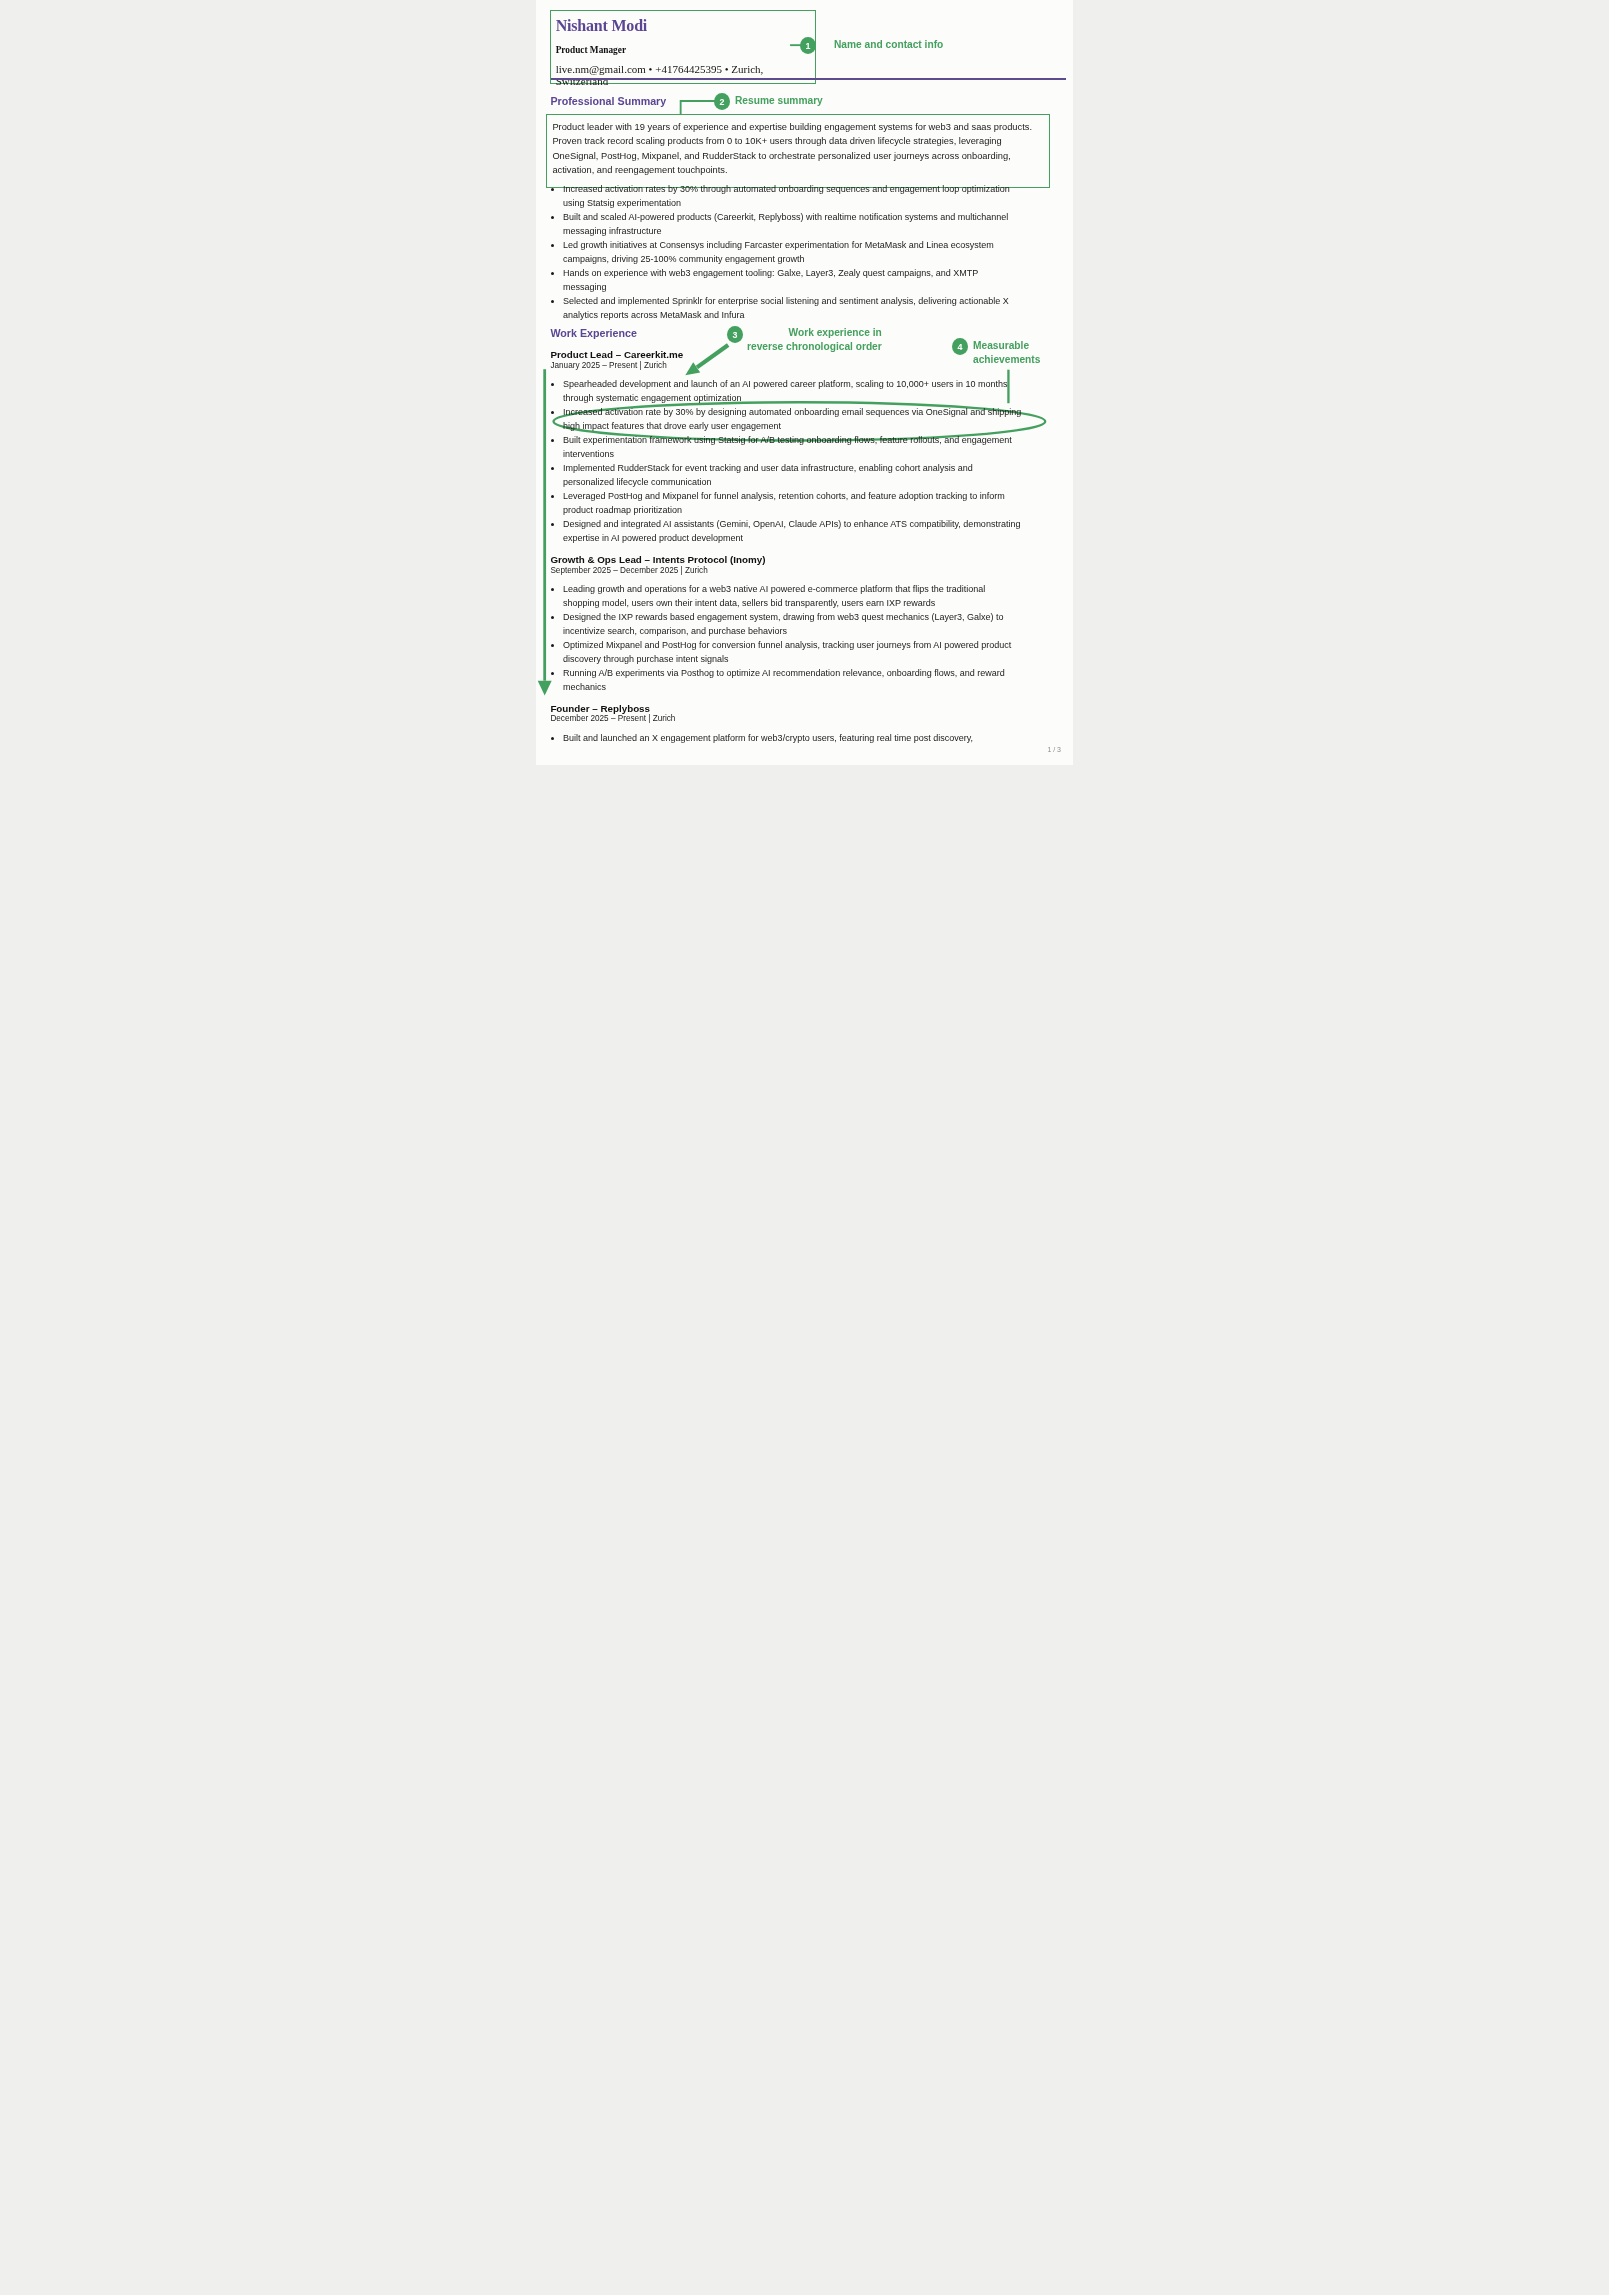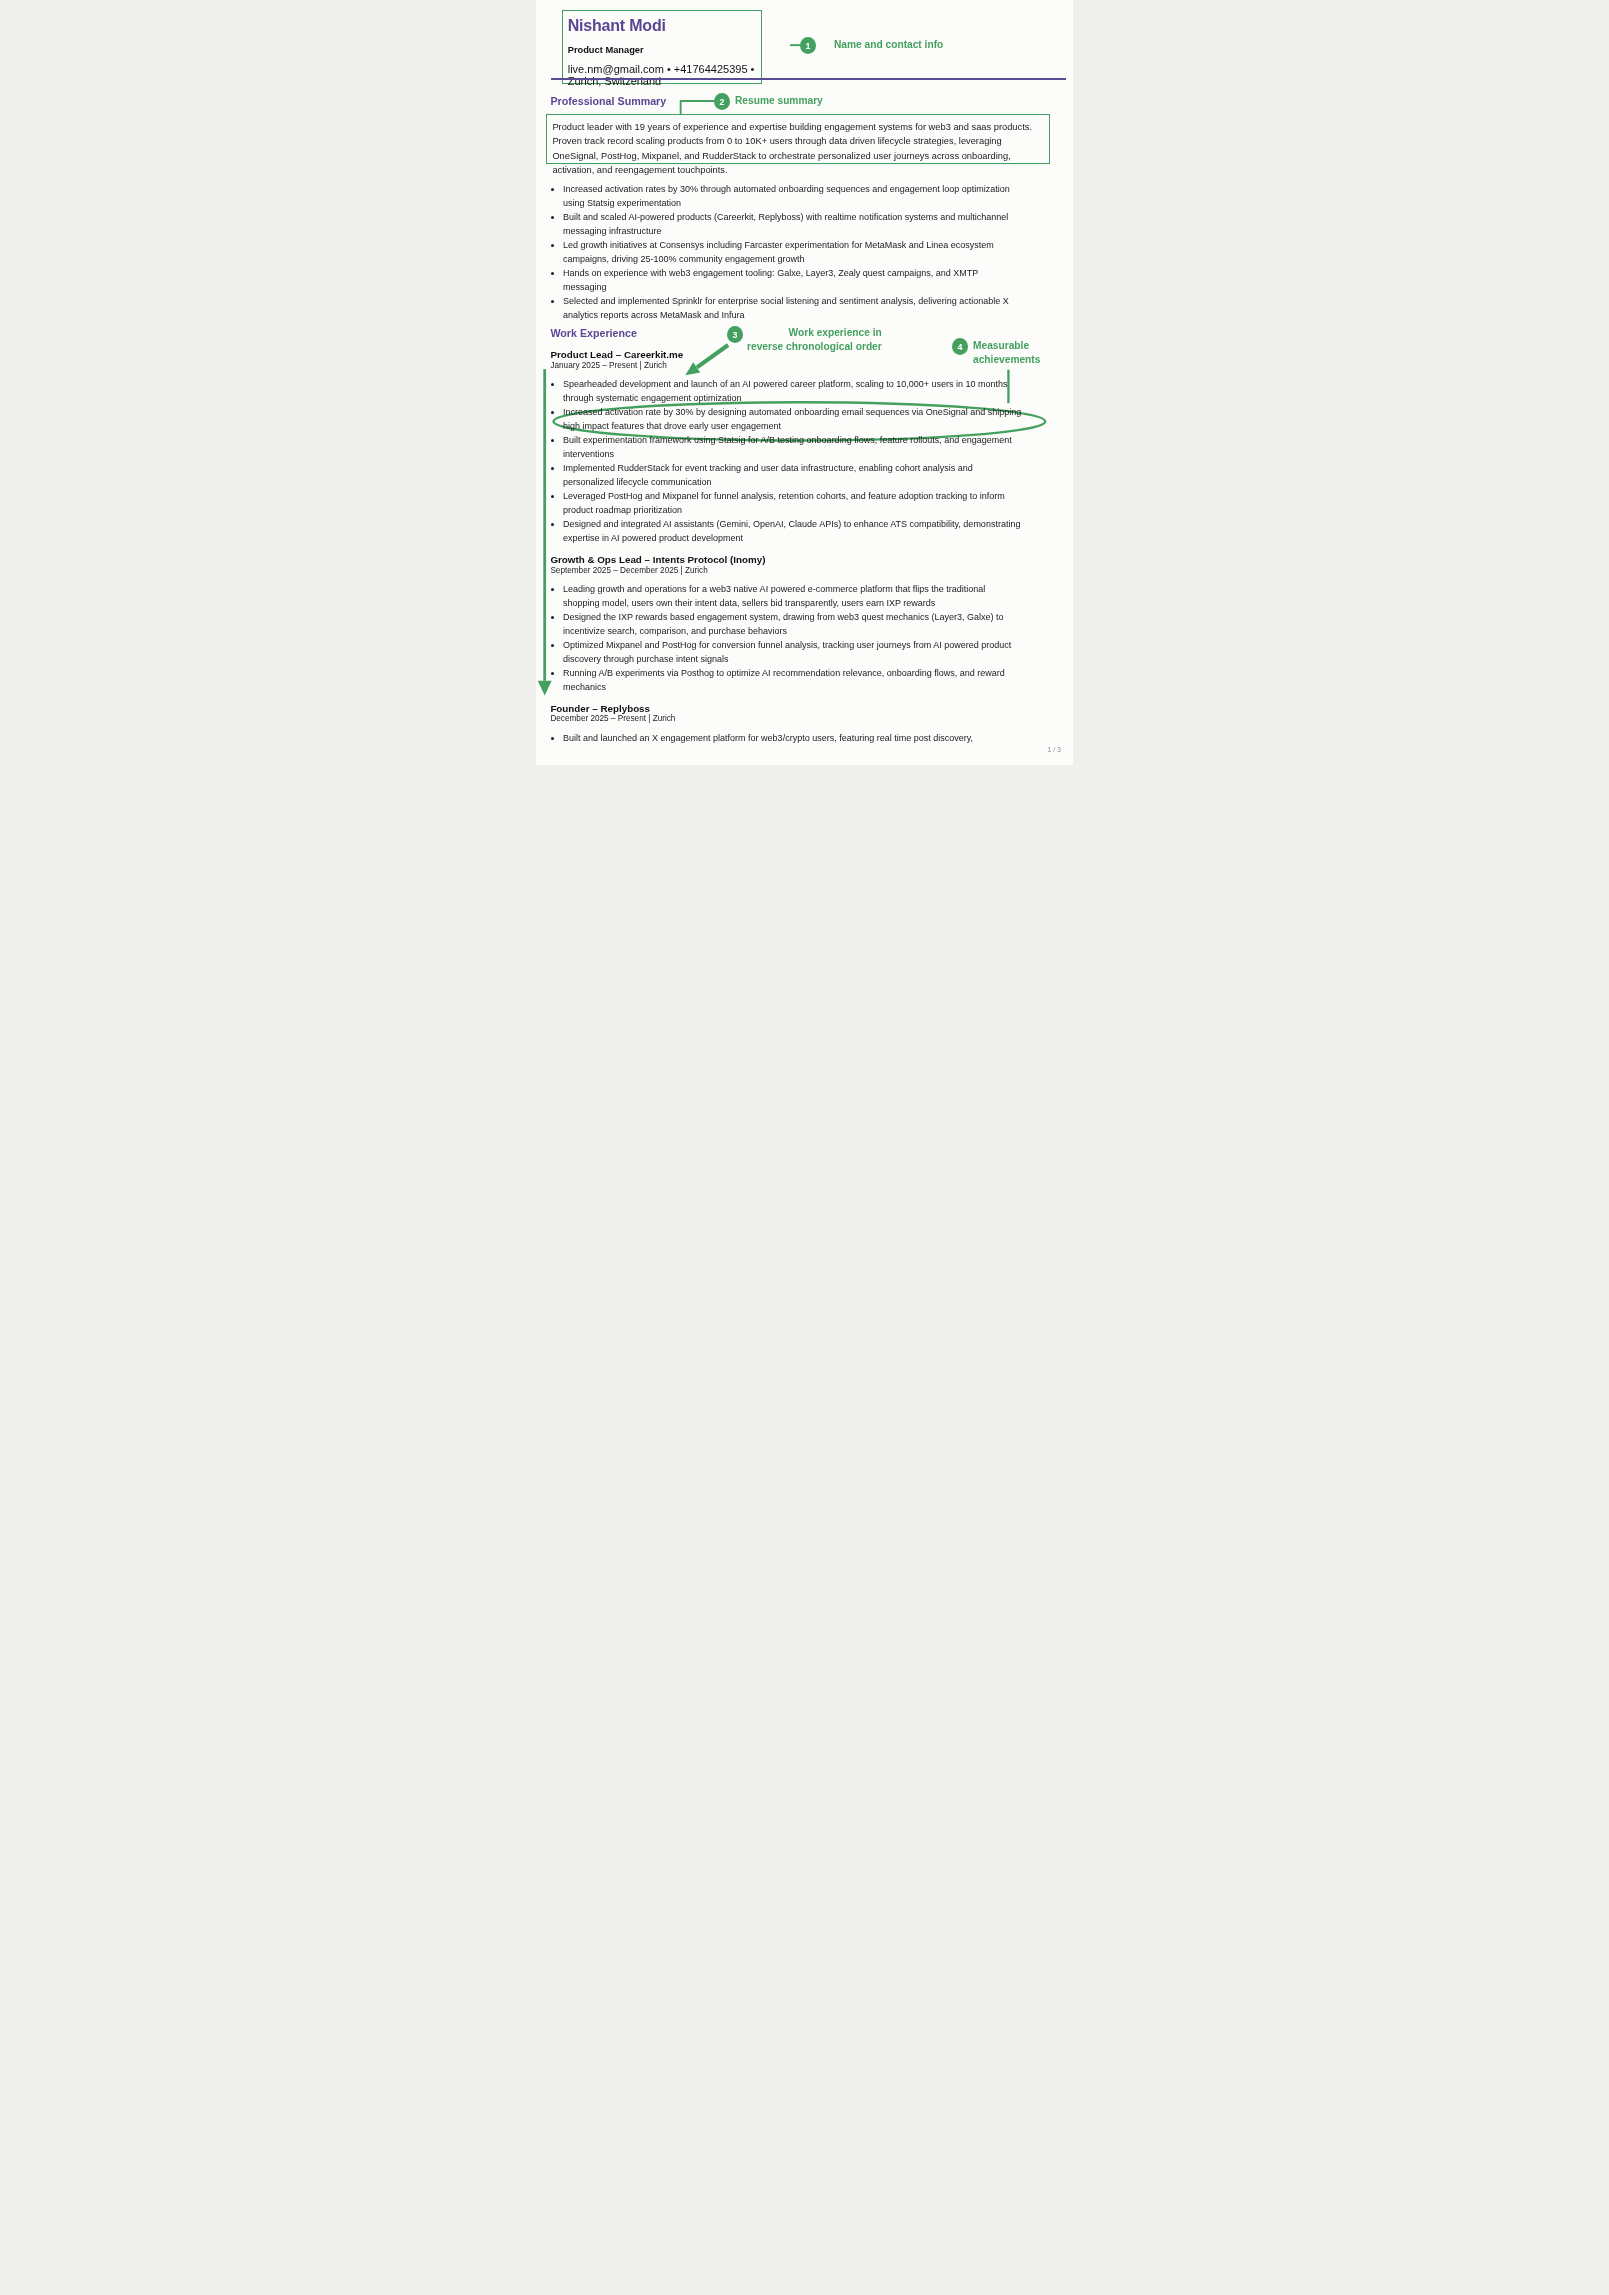--- a/index.html
+++ b/index.html
@@ -15,40 +15,40 @@
   body{background:#efefee;font-family:"Liberation Sans","DejaVu Sans",sans-serif;color:var(--text);}
   .page{
     position:relative;width:537px;height:765px;margin:0 auto;
     background:var(--bg);overflow:hidden;
   }
   svg.overlay{position:absolute;left:0;top:0;width:537px;height:765px;pointer-events:none;}
   .glin{stroke:var(--green);fill:none;}
   .gfill{fill:var(--green);stroke:none;}
 
   
-  .header-box{position:absolute;left:26px;top:10.2px;width:200px;height:74px;border:1.9px solid var(--green);}
+  .header-box{position:absolute;left:14px;top:10.2px;width:266px;height:74px;border:1.9px solid var(--green);font-family:Liberation Serif, serif;}
   .name{position:absolute;left:4.7px;top:5.6px;font-size:16px;font-weight:bold;color:var(--purple);letter-spacing:-0.2px;}
   .job-headline{position:absolute;left:4.7px;top:34px;font-size:9.3px;font-weight:bold;color:#101010;}
   .contact{position:absolute;left:4.7px;top:52px;font-size:11px;color:#141414;}
   .purple-rule{position:absolute;left:15px;top:78px;width:515px;height:1.9px;background:var(--purple_line);}
 
   
   .badge{
     position:absolute;width:16px;height:17px;border-radius:50%;
     background:var(--green);color:#fff;font-weight:bold;font-size:8.9px;
     display:flex;align-items:center;justify-content:center;
   }
   .ann-label{position:absolute;color:var(--green);font-weight:bold;font-size:10.2px;line-height:14.4px;white-space:nowrap;}
 
   
   .sec-heading{position:absolute;font-size:10.7px;font-weight:bold;color:var(--purple);margin:0;white-space:nowrap;text-align:center;}
   #summary-heading{left:14.4px;top:95px;}
   #experience-heading{left:14.4px;top:327px;}
 
-  .summary-box{position:absolute;left:9.8px;top:114px;width:504px;height:50px;border:1.9px solid var(--green);}
+  .summary-box{position:absolute;left:9.8px;top:114px;width:504px;height:74px;border:1.9px solid var(--green);}
   .summary-box p{margin:4.7px 6.5px 0 5.6px;font-size:9.3px;line-height:14.4px;color:var(--text);}
 
   ul.bullets{margin:0;padding:0 0 0 12.6px;list-style:disc;}
   ul.bullets li{font-size:9px;line-height:14px;color:var(--text);}
   #summary-bullets{position:absolute;left:14.4px;top:182px;width:470px;}
 
   .xp{position:absolute;left:14.4px;top:349px;width:471px;}
   .job h3{margin:0;font-size:9.8px;font-weight:bold;color:#0f0f0f;}
   .job .meta{margin:0.9px 0 0 0;font-size:8.2px;color:#1d1d1d;}
   .job ul.bullets{margin-top:7.5px;}

